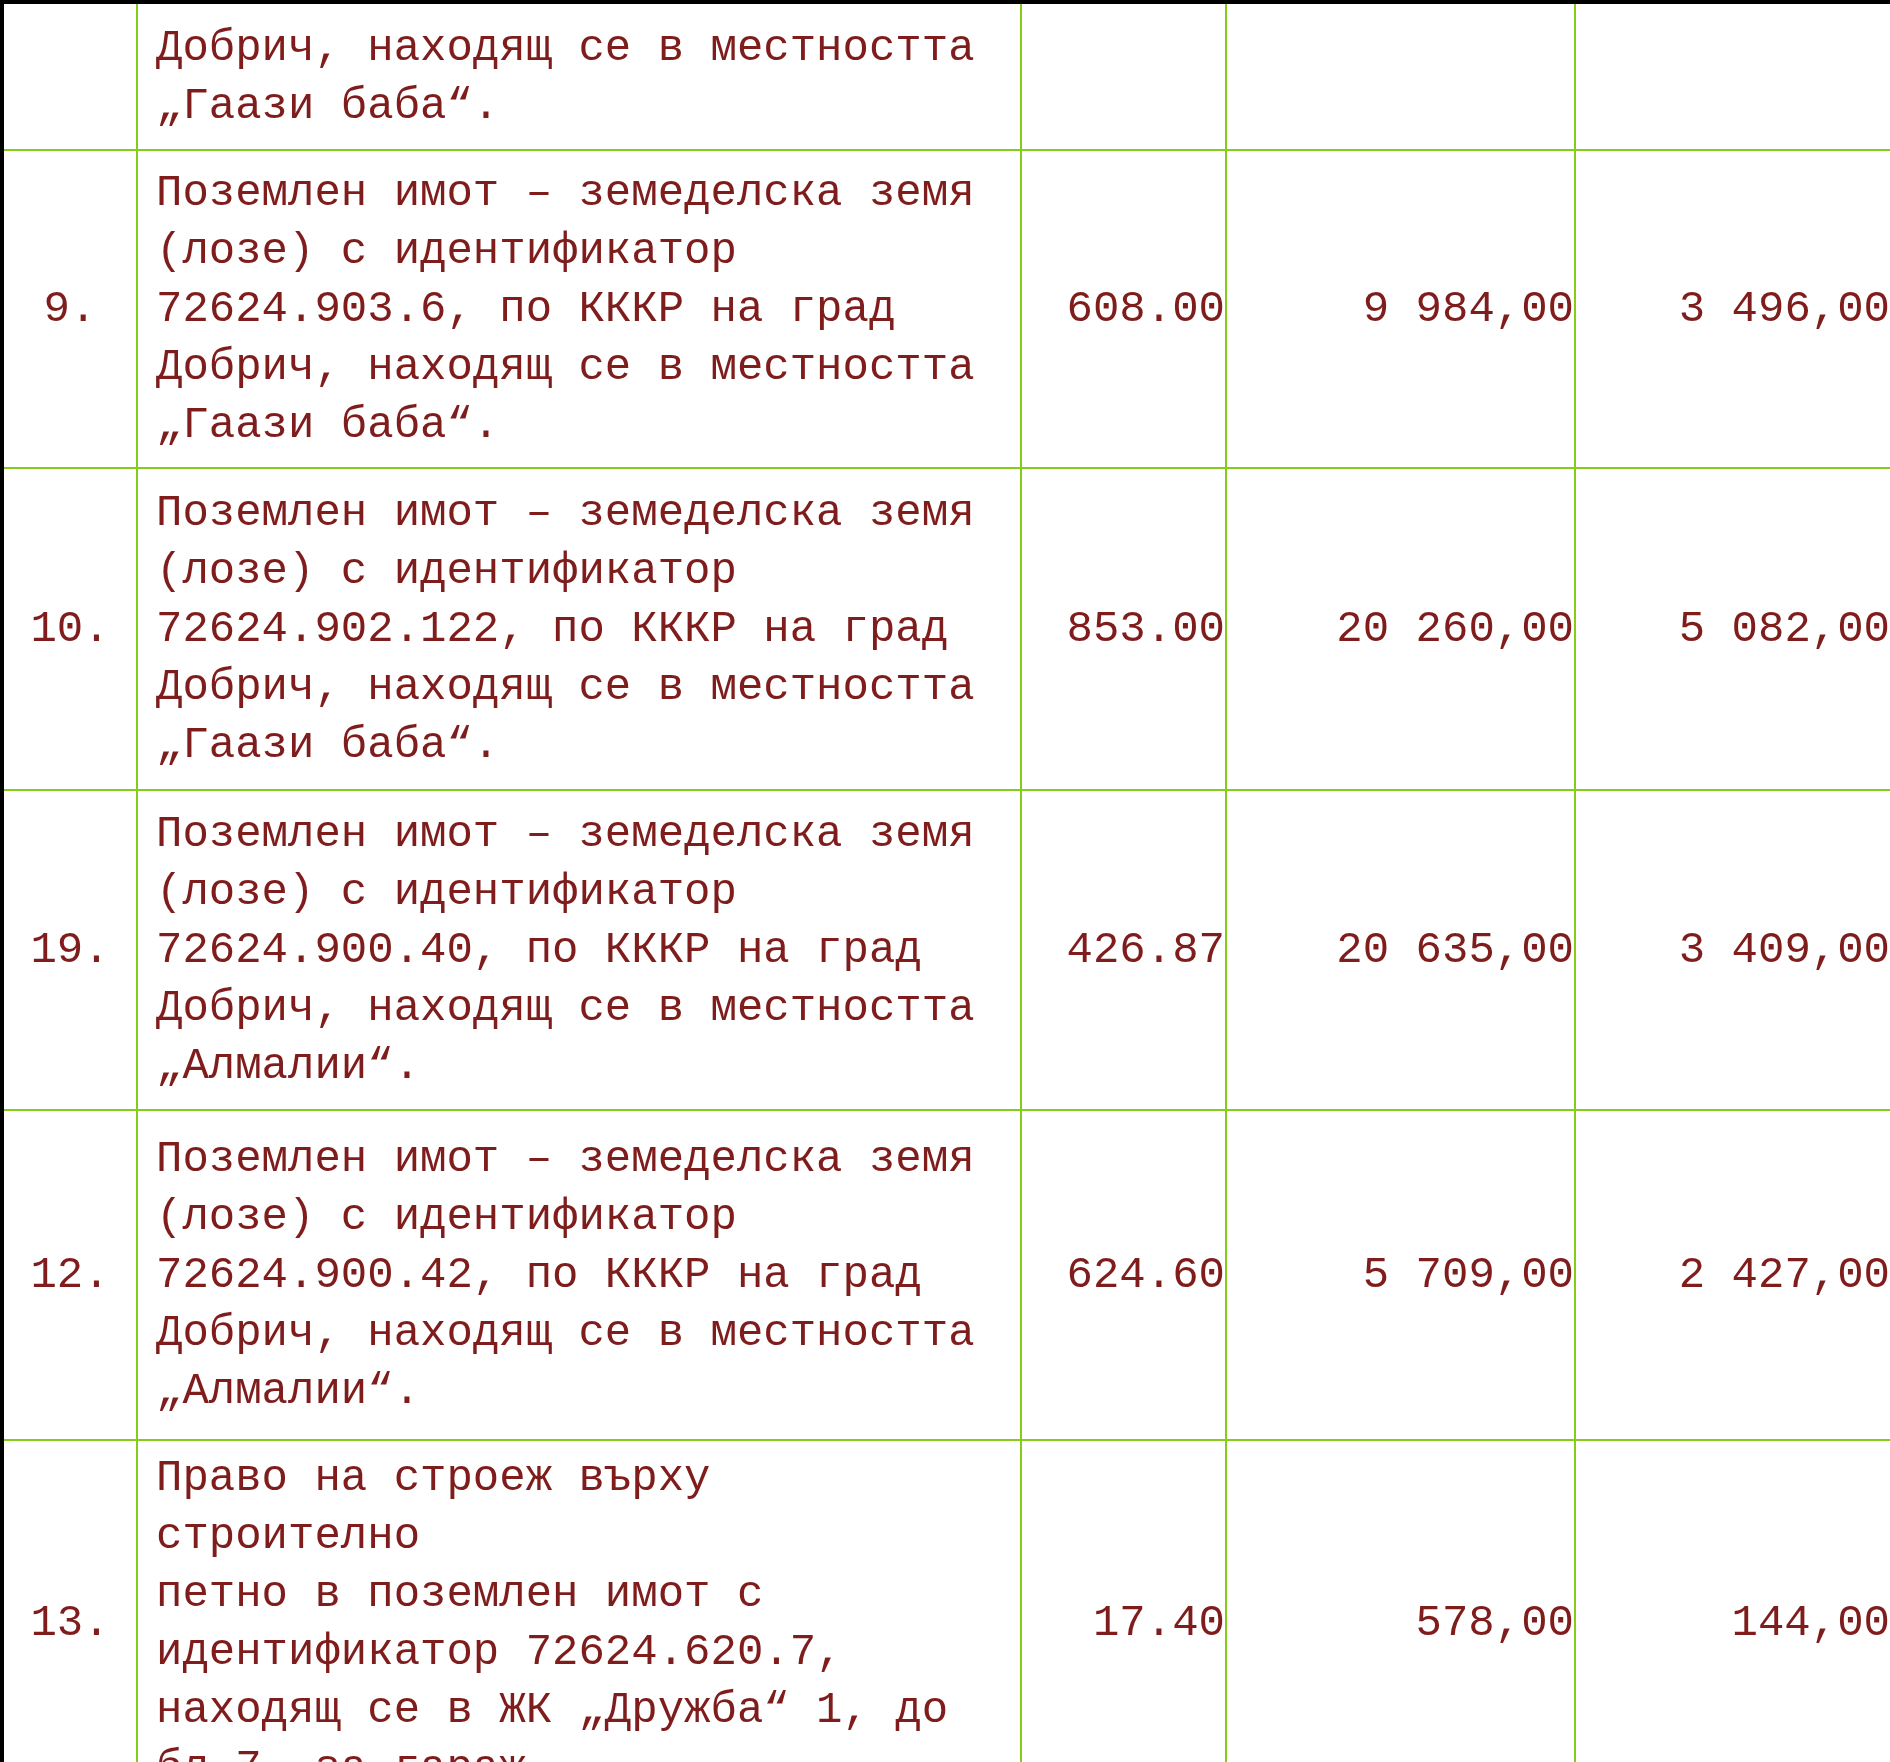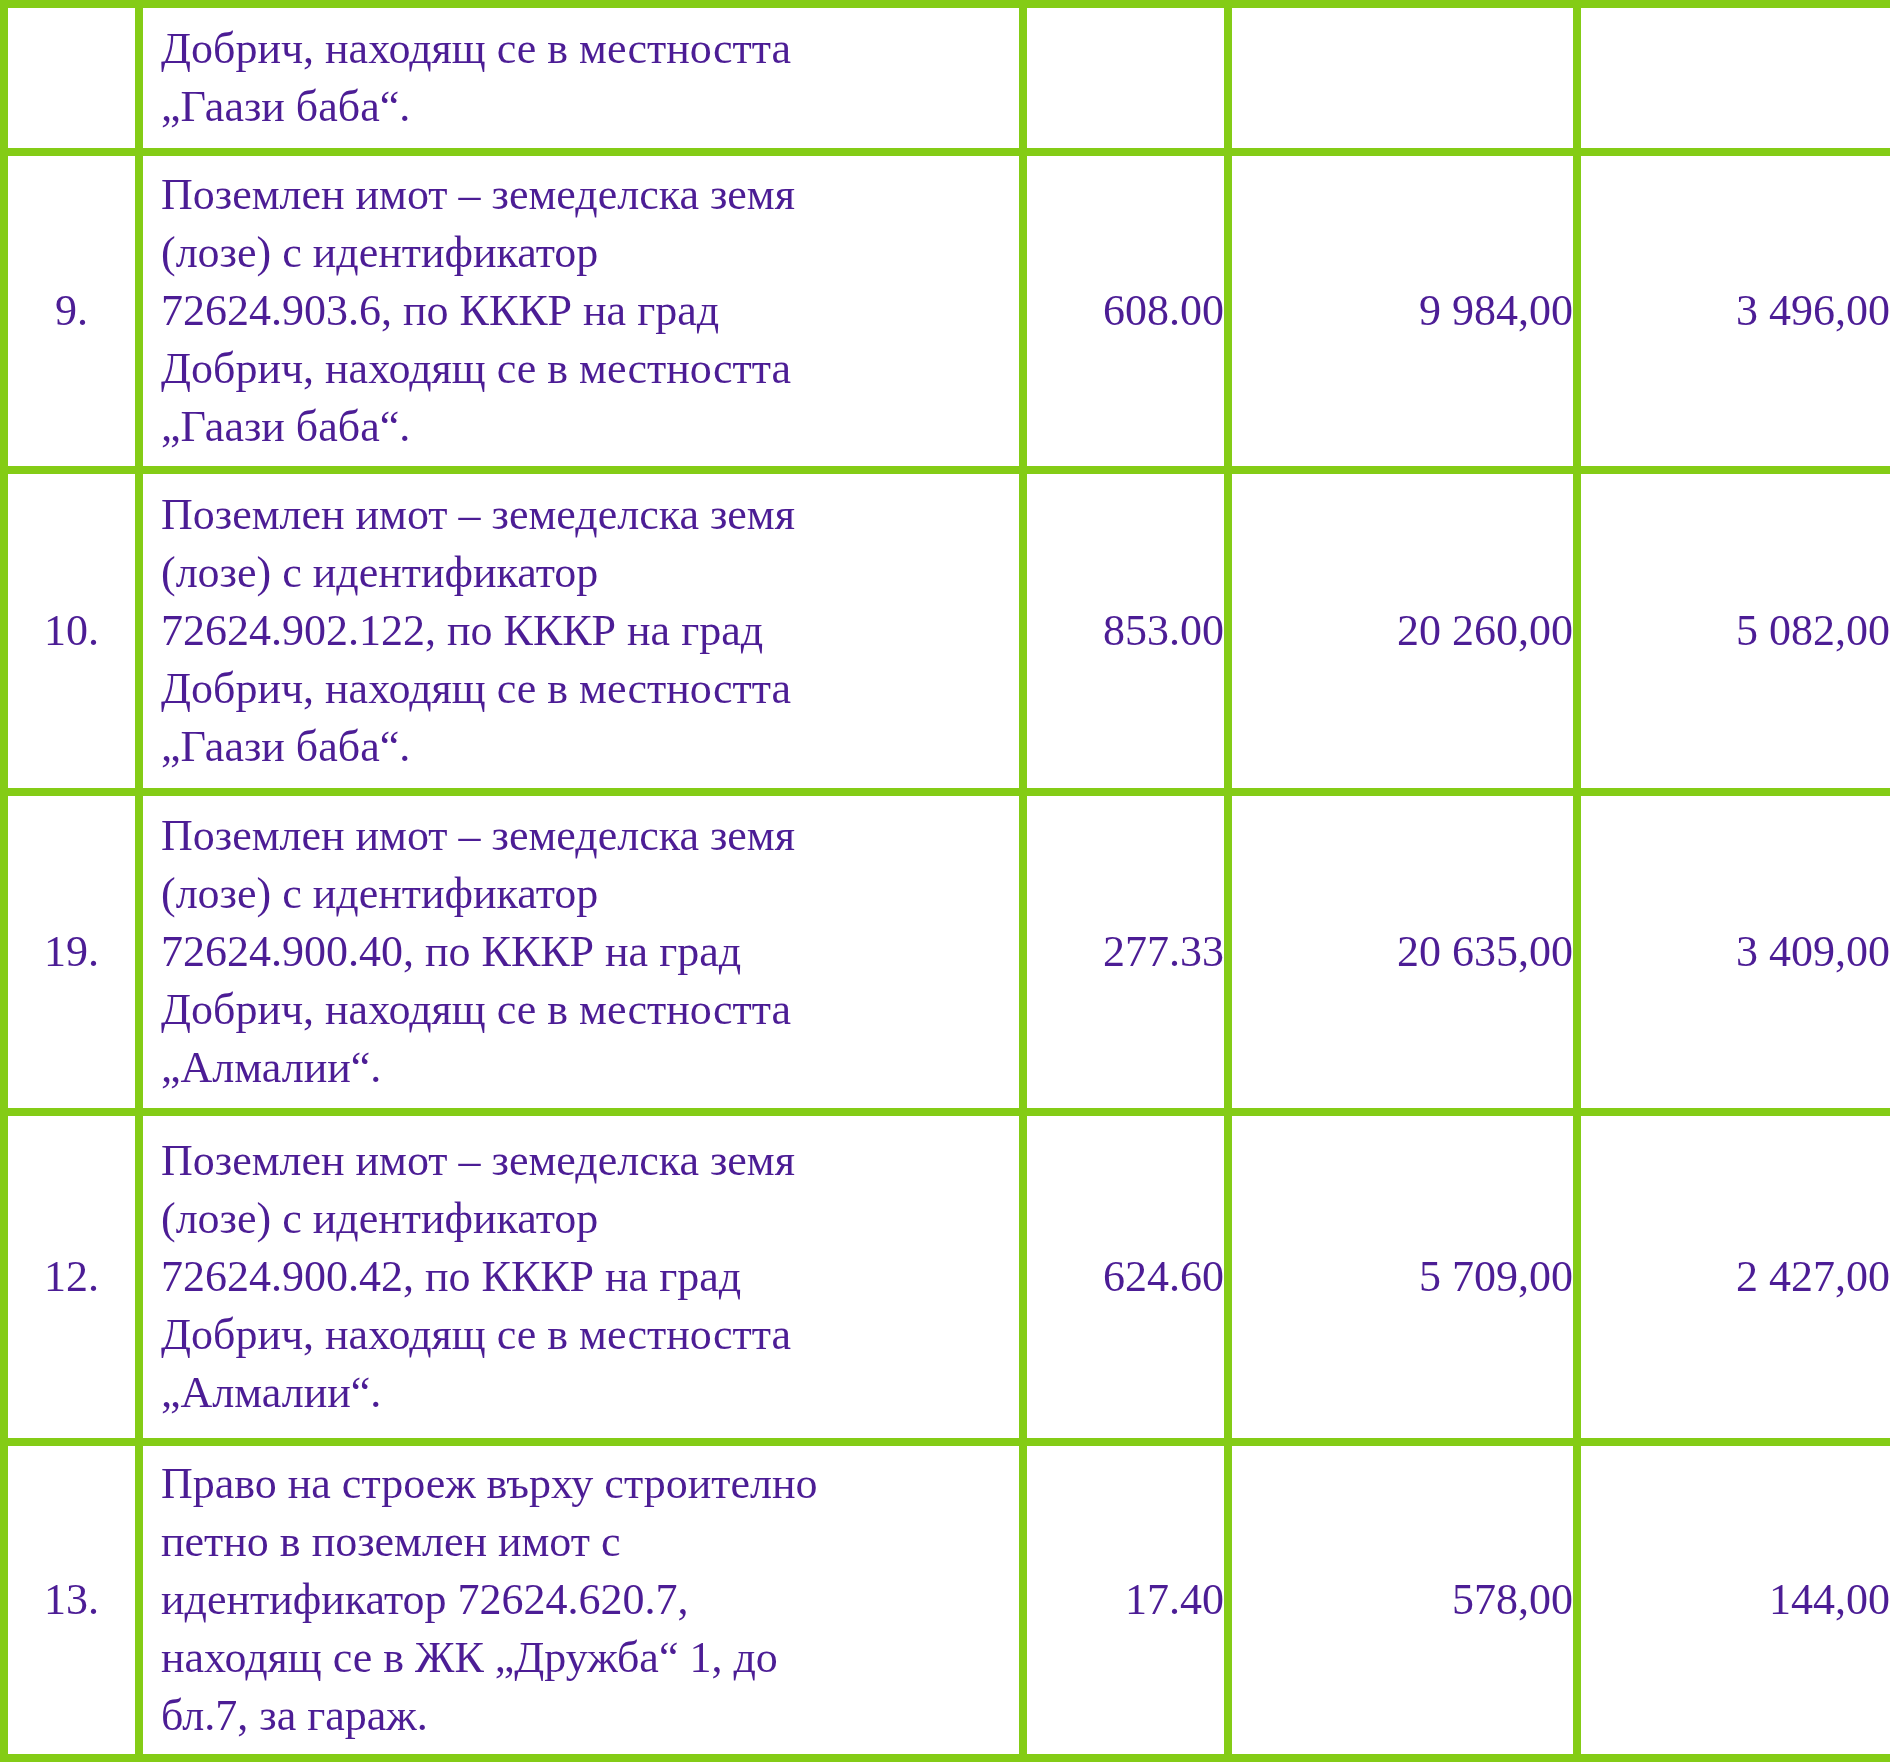--- a/index.html
+++ b/index.html
@@ -10,24 +10,24 @@
   .doc-table {
     border-collapse: collapse;
     table-layout: fixed;
     width: 1890px;
     height: 1762px;
     border: 4px solid #000000;
     border-bottom-width: 6px;
     background: #ffffff;
   }
   .doc-table td {
-    border: 8px solid #84cc16;
+    border: 2px solid #84cc16;
     vertical-align: middle;
-    color: #4c1d95;
-    font-family: Liberation Serif, serif;
+    color: #7f1d1d;
+    font-family: Liberation Mono, monospace;
     font-size: 44px;
     line-height: 58px;
     overflow: hidden;
   }
   .doc-table tr:nth-child(1) { height: 148px; }
   .doc-table tr:nth-child(2) { height: 318px; }
   .doc-table tr:nth-child(3) { height: 322px; }
   .doc-table tr:nth-child(4) { height: 320px; }
   .doc-table tr:nth-child(5) { height: 330px; }
   .doc-table tr:nth-child(6) { height: auto; }
@@ -88,21 +88,21 @@
       <td class="cell-val">20 260,00</td>
       <td class="cell-val">5 082,00</td>
     </tr>
     <tr>
       <td class="cell-num">19.</td>
       <td class="cell-desc">Поземлен имот – земеделска земя
 (лозе) с идентификатор
 72624.900.40, по КККР на град
 Добрич, находящ се в местността
 „Алмалии“.</td>
-      <td class="cell-val">277.33</td>
+      <td class="cell-val">426.87</td>
       <td class="cell-val">20 635,00</td>
       <td class="cell-val">3 409,00</td>
     </tr>
     <tr>
       <td class="cell-num">12.</td>
       <td class="cell-desc">Поземлен имот – земеделска земя
 (лозе) с идентификатор
 72624.900.42, по КККР на град
 Добрич, находящ се в местността
 „Алмалии“.</td>

